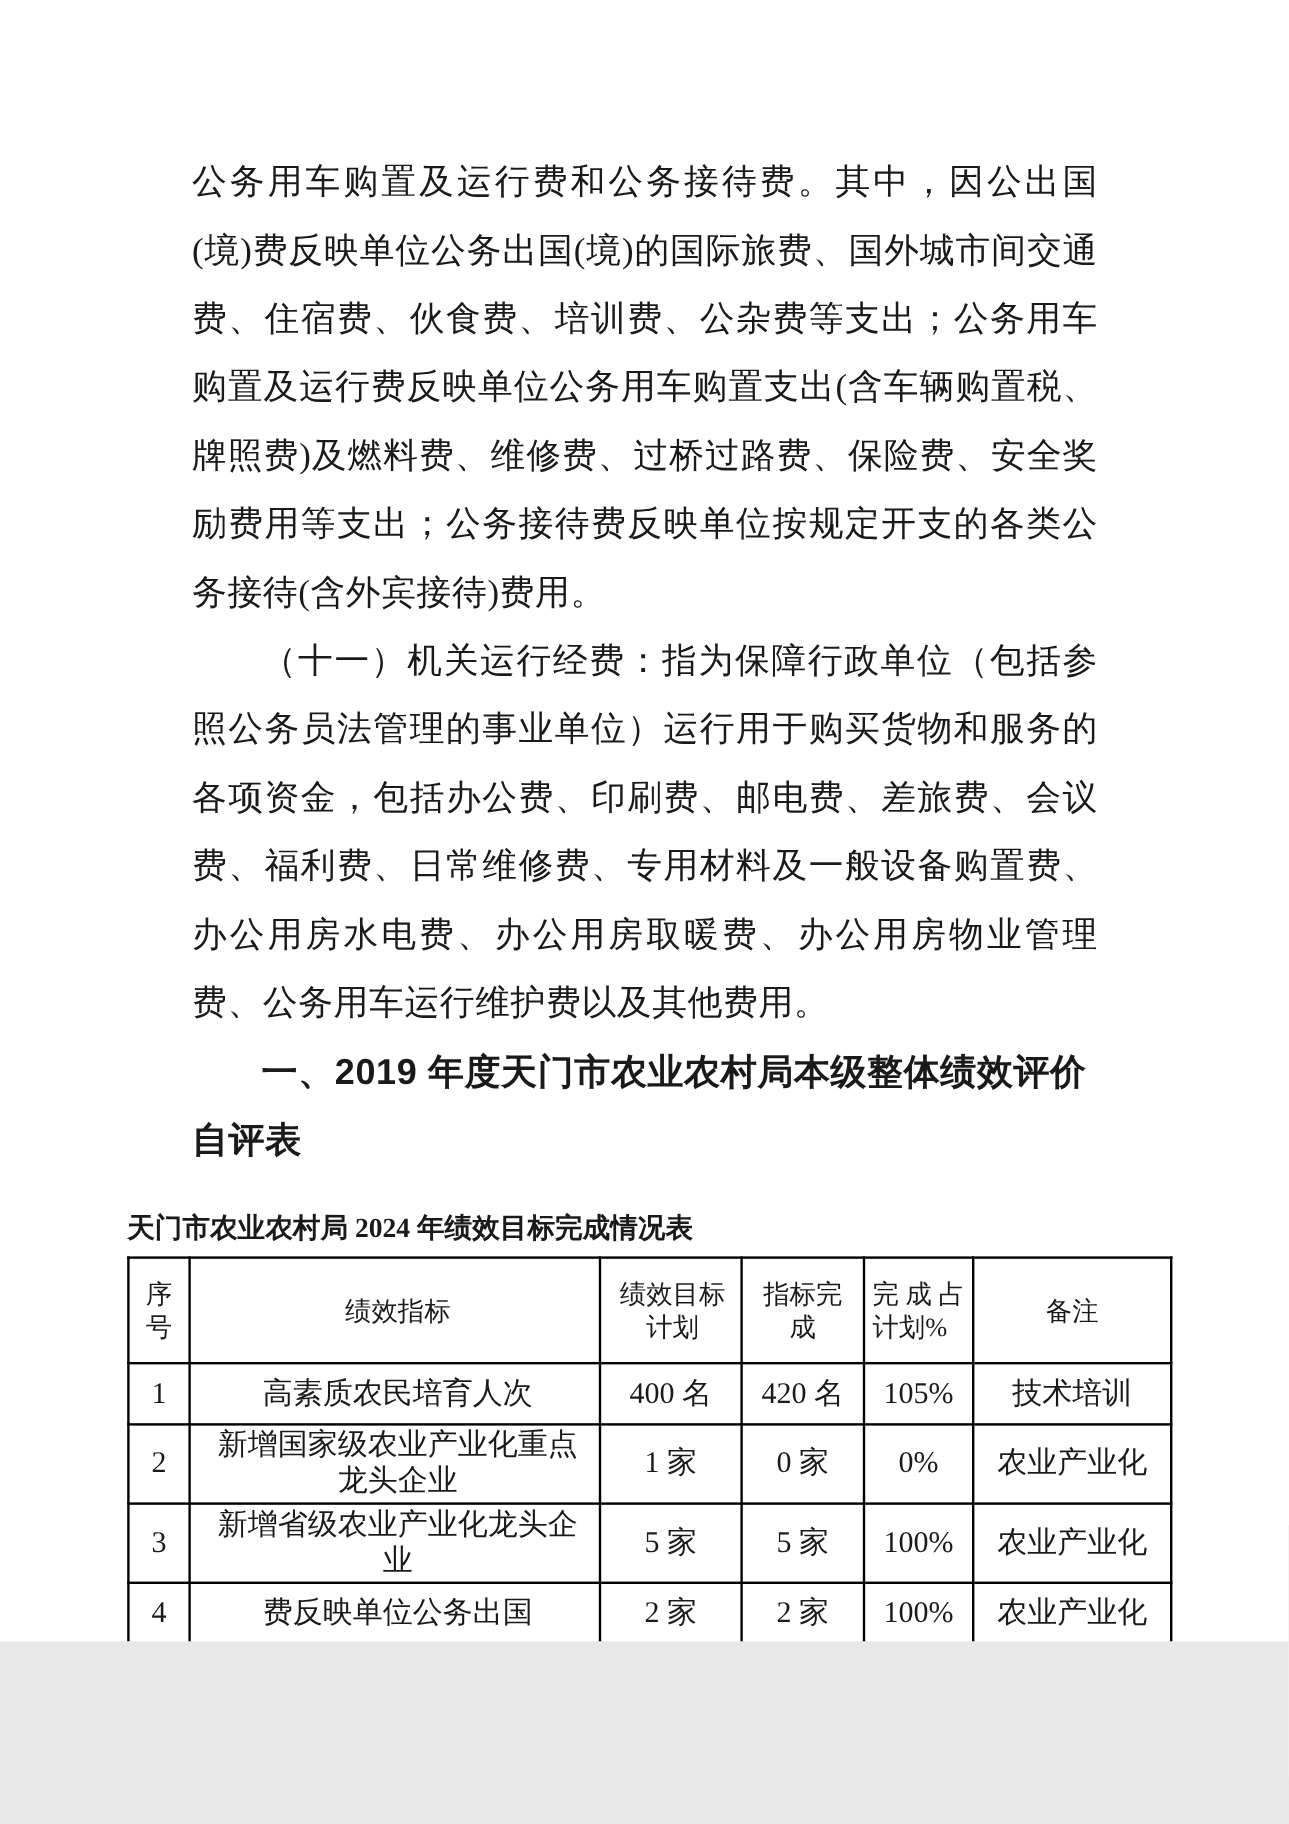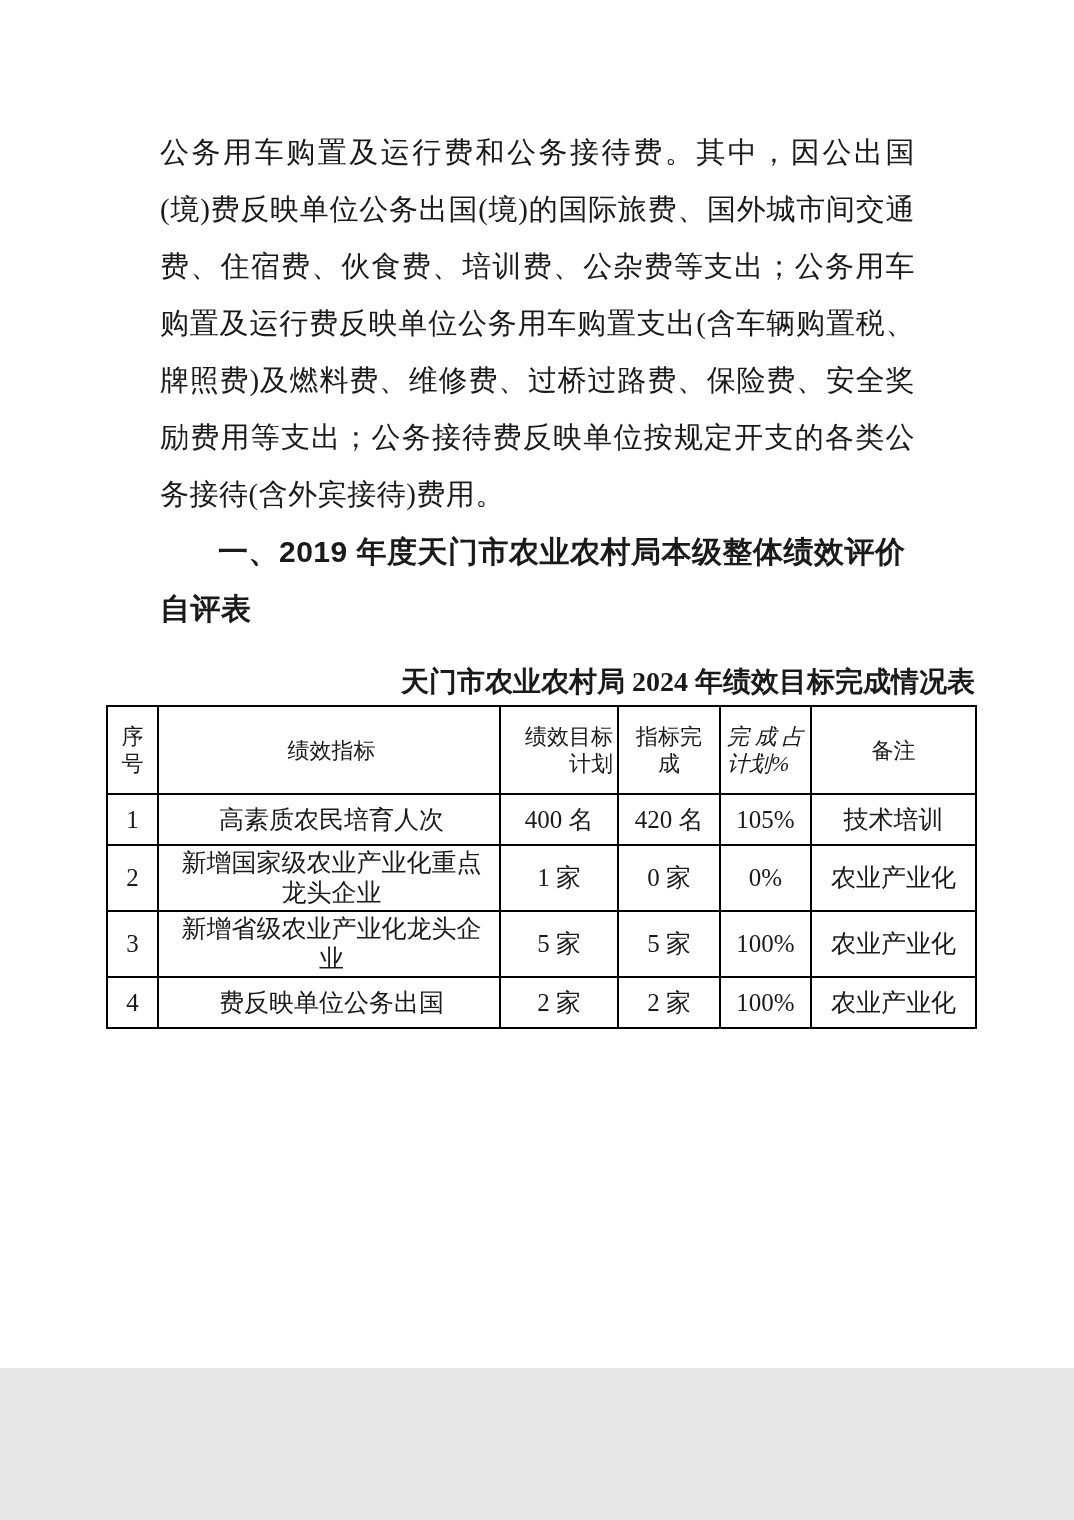--- a/index.html
+++ b/index.html
@@ -28,60 +28,61 @@
     margin:0;
     font-family:"Liberation Sans","DejaVu Sans",sans-serif;
     font-weight:bold;
     font-size:30px;
     line-height:57px;
     text-indent:58px;
     letter-spacing:0.5px;
   }
   .table-area { width:869px; margin:28px 0 0 -54px; }
   .table-title {
-    font-size:28px;
+    font-size:23px;
     font-weight:bold;
-    text-align:right;
+    text-align:left;
     line-height:34px;
     margin:0 0 6px 0;
   }
   table.perf {
     border-collapse:collapse;
     table-layout:fixed;
     width:869px;
   }
   table.perf th, table.perf td {
     border:2px solid #000;
     vertical-align:middle;
     padding:2px 8px;
     font-weight:normal;
     overflow:hidden;
   }
   table.perf thead tr { height:54px; }
   table.perf tbody tr { height:51px; }
   table.perf th { font-size:22px; line-height:27px; text-align:center; }
   table.perf td { font-size:25px; line-height:30px; text-align:center; }
   table.perf th:nth-child(2), table.perf td:nth-child(2) { text-align:center; padding-left:13px; }
-  table.perf th:nth-child(3) { text-align:right; padding:2px 4px 2px 7px;margin-left:23px; }
-  table.perf th:nth-child(5) { text-align:justify; padding:16px 6px;font-style:italic; }
+  table.perf th:nth-child(3) { text-align:center; padding:2px 4px 2px 7px;margin-left:23px; }
+  table.perf th:nth-child(5) { text-align:justify; padding:16px 6px; }
   .page-number {
     margin-top:36px;
     text-align:center;
     font-size:20px;
     line-height:24px;
   }
 </style>
 </head>
 <body>
 
 <div class="page">
   <div class="text-block">
 
     <p class="para">公务用车购置及运行费和公务接待费。其中，因公出国(境)费反映单位公务出国(境)的国际旅费、国外城市间交通费、住宿费、伙食费、培训费、公杂费等支出；公务用车购置及运行费反映单位公务用车购置支出(含车辆购置税、牌照费)及燃料费、维修费、过桥过路费、保险费、安全奖励费用等支出；公务接待费反映单位按规定开支的各类公务接待(含外宾接待)费用。</p>
 
+    <p class="para indent">（十一）机关运行经费：指为保障行政单位（包括参照公务员法管理的事业单位）运行用于购买货物和服务的各项资金，包括办公费、印刷费、邮电费、差旅费、会议费、福利费、日常维修费、专用材料及一般设备购置费、办公用房水电费、办公用房取暖费、办公用房物业管理费、公务用车运行维护费以及其他费用。</p>
 
 
     <h2 class="heading">一、2019 年度天门市农业农村局本级整体绩效评价自评表</h2>
 
     <div class="table-area">
       <div class="table-title">天门市农业农村局 2024 年绩效目标完成情况表</div>
 
       <table class="perf">
         <colgroup>
           <col style="width:51px">

